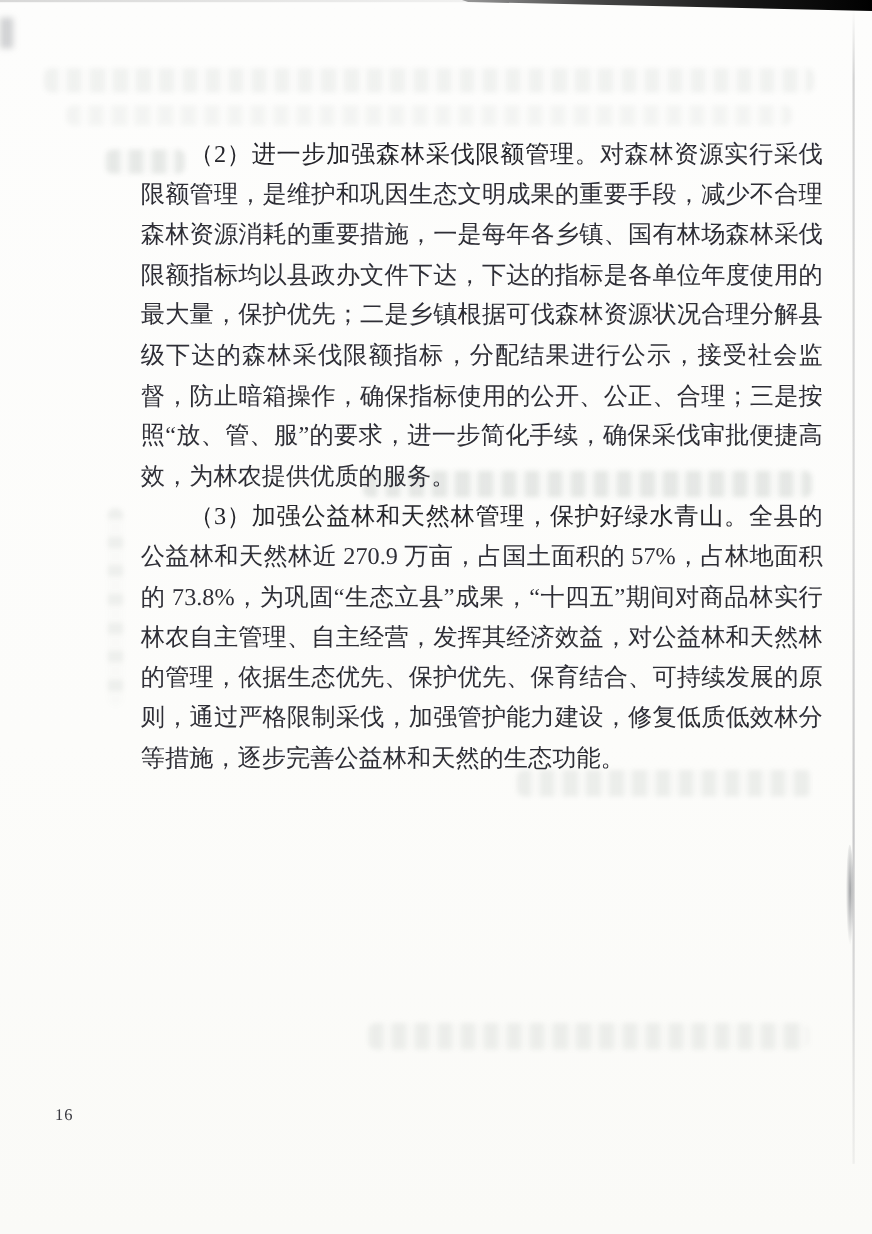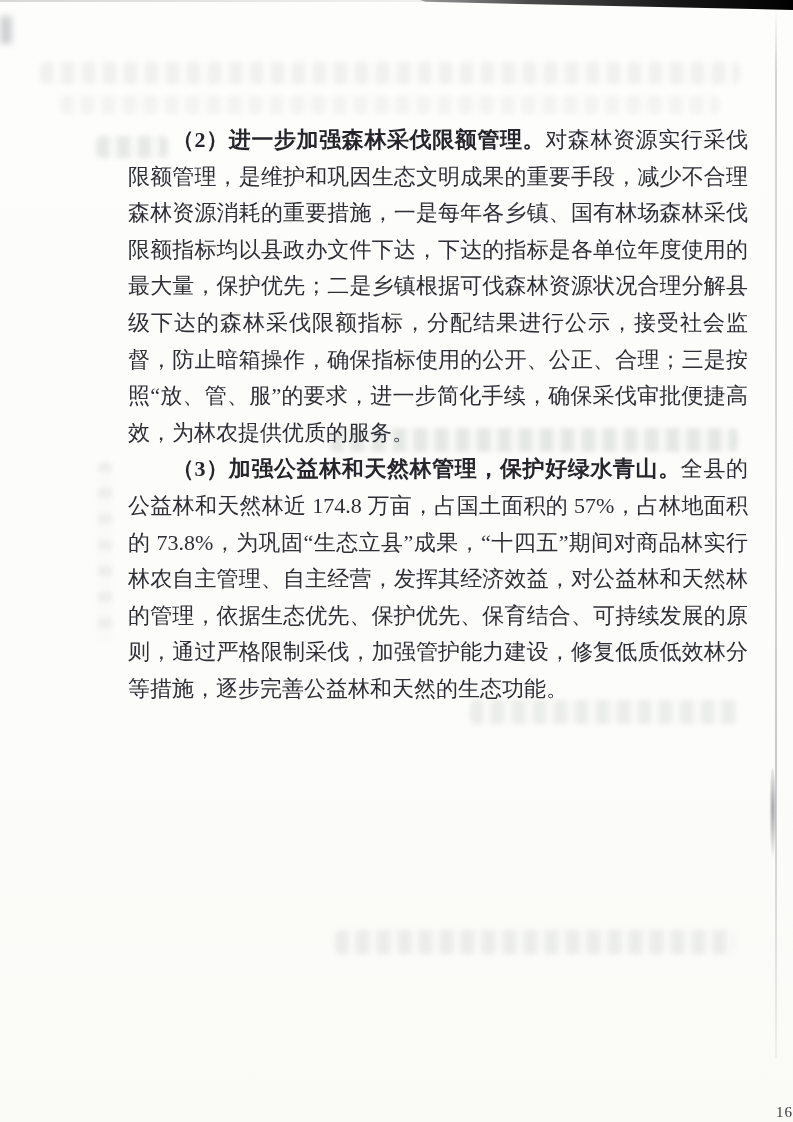--- a/index.html
+++ b/index.html
@@ -16,27 +16,27 @@
     position: absolute;
     left: 128px; top: 122px;
     width: 620px;
     font-size: 22px;
     line-height: 36.6px;
     color: #2e2e36;
     text-align: justify;
     z-index: 2;
   }
   .para { margin: 0; text-indent: 2em; }
-  .para-lead { font-weight: 700; color: #25252b; }
+  .para-lead { font-weight: 400; color: #25252b; }
 
   
   .page-number {
     position: absolute;
-    left: 50px; right: 0; top: 1104px;
-    text-align: right;
+    left: 50px; right: 0; top: 1006px;
+    text-align: left;
     font-size: 15px;
     color: #3a3a40;
     letter-spacing: 1px;
     z-index: 2;
   }
 
   
   .artifact { position: absolute; pointer-events: none; }
 
   .top-edge-wedge {
@@ -108,16 +108,16 @@
 <div class="artifact smudge smudge-a"></div>
 <div class="artifact smudge smudge-b"></div>
 <div class="artifact smudge smudge-c"></div>
 <div class="artifact smudge smudge-d"></div>
 <div class="artifact smudge smudge-e"></div>
 <div class="artifact smudge smudge-f"></div>
 <div class="artifact smudge smudge-g"></div>
 
 <div class="doc-body">
   <p class="para"><span class="para-lead">（2）进一步加强森林采伐限额管理。</span><span>对森林资源实行采伐限额管理，是维护和巩因生态文明成果的重要手段，减少不合理森林资源消耗的重要措施，一是每年各乡镇、国有林场森林采伐限额指标均以县政办文件下达，下达的指标是各单位年度使用的最大量，保护优先；二是乡镇根据可伐森林资源状况合理分解县级下达的森林采伐限额指标，分配结果进行公示，接受社会监督，防止暗箱操作，确保指标使用的公开、公正、合理；三是按照“放、管、服”的要求，进一步简化手续，确保采伐审批便捷高效，为林农提供优质的服务。</span></p>
-  <p class="para"><span class="para-lead">（3）加强公益林和天然林管理，保护好绿水青山。</span><span>全县的公益林和天然林近 174.8 万亩，占国土面积的 57%，占林地面积的 73.8%，为巩固“生态立县”成果，“十四五”期间对商品林实行林农自主管理、自主经营，发挥其经济效益，对公益林和天然林的管理，依据生态优先、保护优先、保育结合、可持续发展的原则，通过严格限制采伐，加强管护能力建设，修复低质低效林分等措施，逐步完善公益林和天然的生态功能。</span></p>
+  <p class="para"><span class="para-lead">（3）加强公益林和天然林管理，保护好绿水青山。</span><span>全县的公益林和天然林近 270.9 万亩，占国土面积的 57%，占林地面积的 73.8%，为巩固“生态立县”成果，“十四五”期间对商品林实行林农自主管理、自主经营，发挥其经济效益，对公益林和天然林的管理，依据生态优先、保护优先、保育结合、可持续发展的原则，通过严格限制采伐，加强管护能力建设，修复低质低效林分等措施，逐步完善公益林和天然的生态功能。</span></p>
 </div>
 
 <div class="page-number">16</div>
 
 </body></html>

